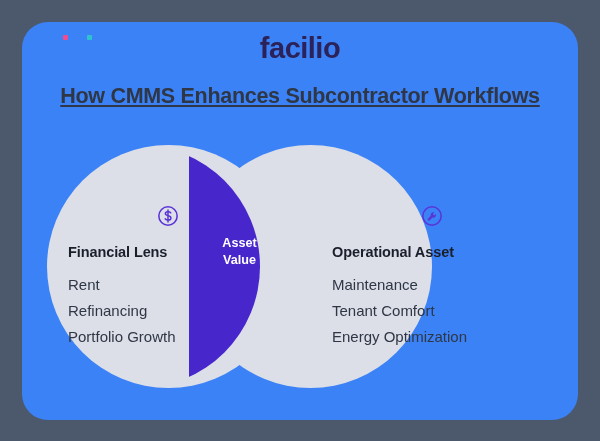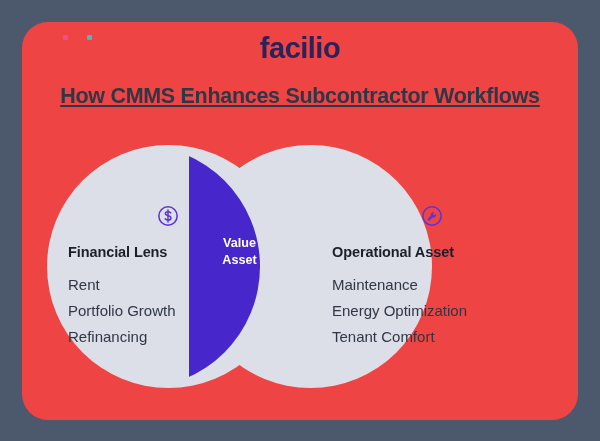--- a/index.html
+++ b/index.html
@@ -13,21 +13,21 @@
   .stage {
     position:relative;
     width:600px; height:441px;
     background:#4c586c;
   }
 
   .card {
     position:absolute;
     left:22px; top:22px;
     width:556px; height:398px;
-    background:#ef4444;
+    background:#3b82f6;
     border-radius:26px;
     overflow:hidden;
   }
 
   
   .logo {
     position:absolute;
     top:12px; left:0; width:556px;
     text-align:center;
     font-size:29px;
@@ -153,34 +153,34 @@
     </div>
 
     <div class="col left">
       <svg class="col-icon" viewBox="0 0 24 24" fill="none">
         <circle cx="12" cy="12" r="10" stroke="#5b33d6" stroke-width="1.7"></circle>
         <path d="M15 8.6c-.7-.9-1.8-1.3-3-1.3-1.7 0-2.9.8-2.9 2.1 0 1.4 1.3 1.9 3 2.3 1.8.4 3.1.9 3.1 2.4 0 1.4-1.3 2.3-3.1 2.3-1.3 0-2.5-.5-3.2-1.4" stroke="#5b33d6" stroke-width="1.6" stroke-linecap="round"></path>
         <path d="M12 5.4v13.2" stroke="#5b33d6" stroke-width="1.6" stroke-linecap="round"></path>
       </svg>
       <div class="col-head">Financial Lens</div>
       <div class="col-item">Rent</div>
+      <div class="col-item">Refinancing</div>
       <div class="col-item">Portfolio Growth</div>
-      <div class="col-item">Refinancing</div>
     </div>
 
     <div class="col right">
       <svg class="col-icon" viewBox="0 0 24 24" fill="none">
         <circle cx="12" cy="12" r="10" stroke="#5b33d6" stroke-width="1.7"></circle>
         <path d="M14.6 8.1a2.9 2.9 0 0 0-3.9 3.7l-3.2 3.2a1.3 1.3 0 0 0 1.8 1.8l3.2-3.2a2.9 2.9 0 0 0 3.7-3.9l-1.7 1.7-1.6-1.6 1.7-1.7z" fill="#5b33d6"></path>
       </svg>
       <div class="col-head">Operational Asset</div>
       <div class="col-item">Maintenance</div>
+      <div class="col-item">Tenant Comfort</div>
       <div class="col-item">Energy Optimization</div>
-      <div class="col-item">Tenant Comfort</div>
     </div>
 
     <div class="center-label">
+      <span>Asset</span>
       <span>Value</span>
-      <span>Asset</span>
     </div>
 
   </div>
 </div>
 
 </body></html>

